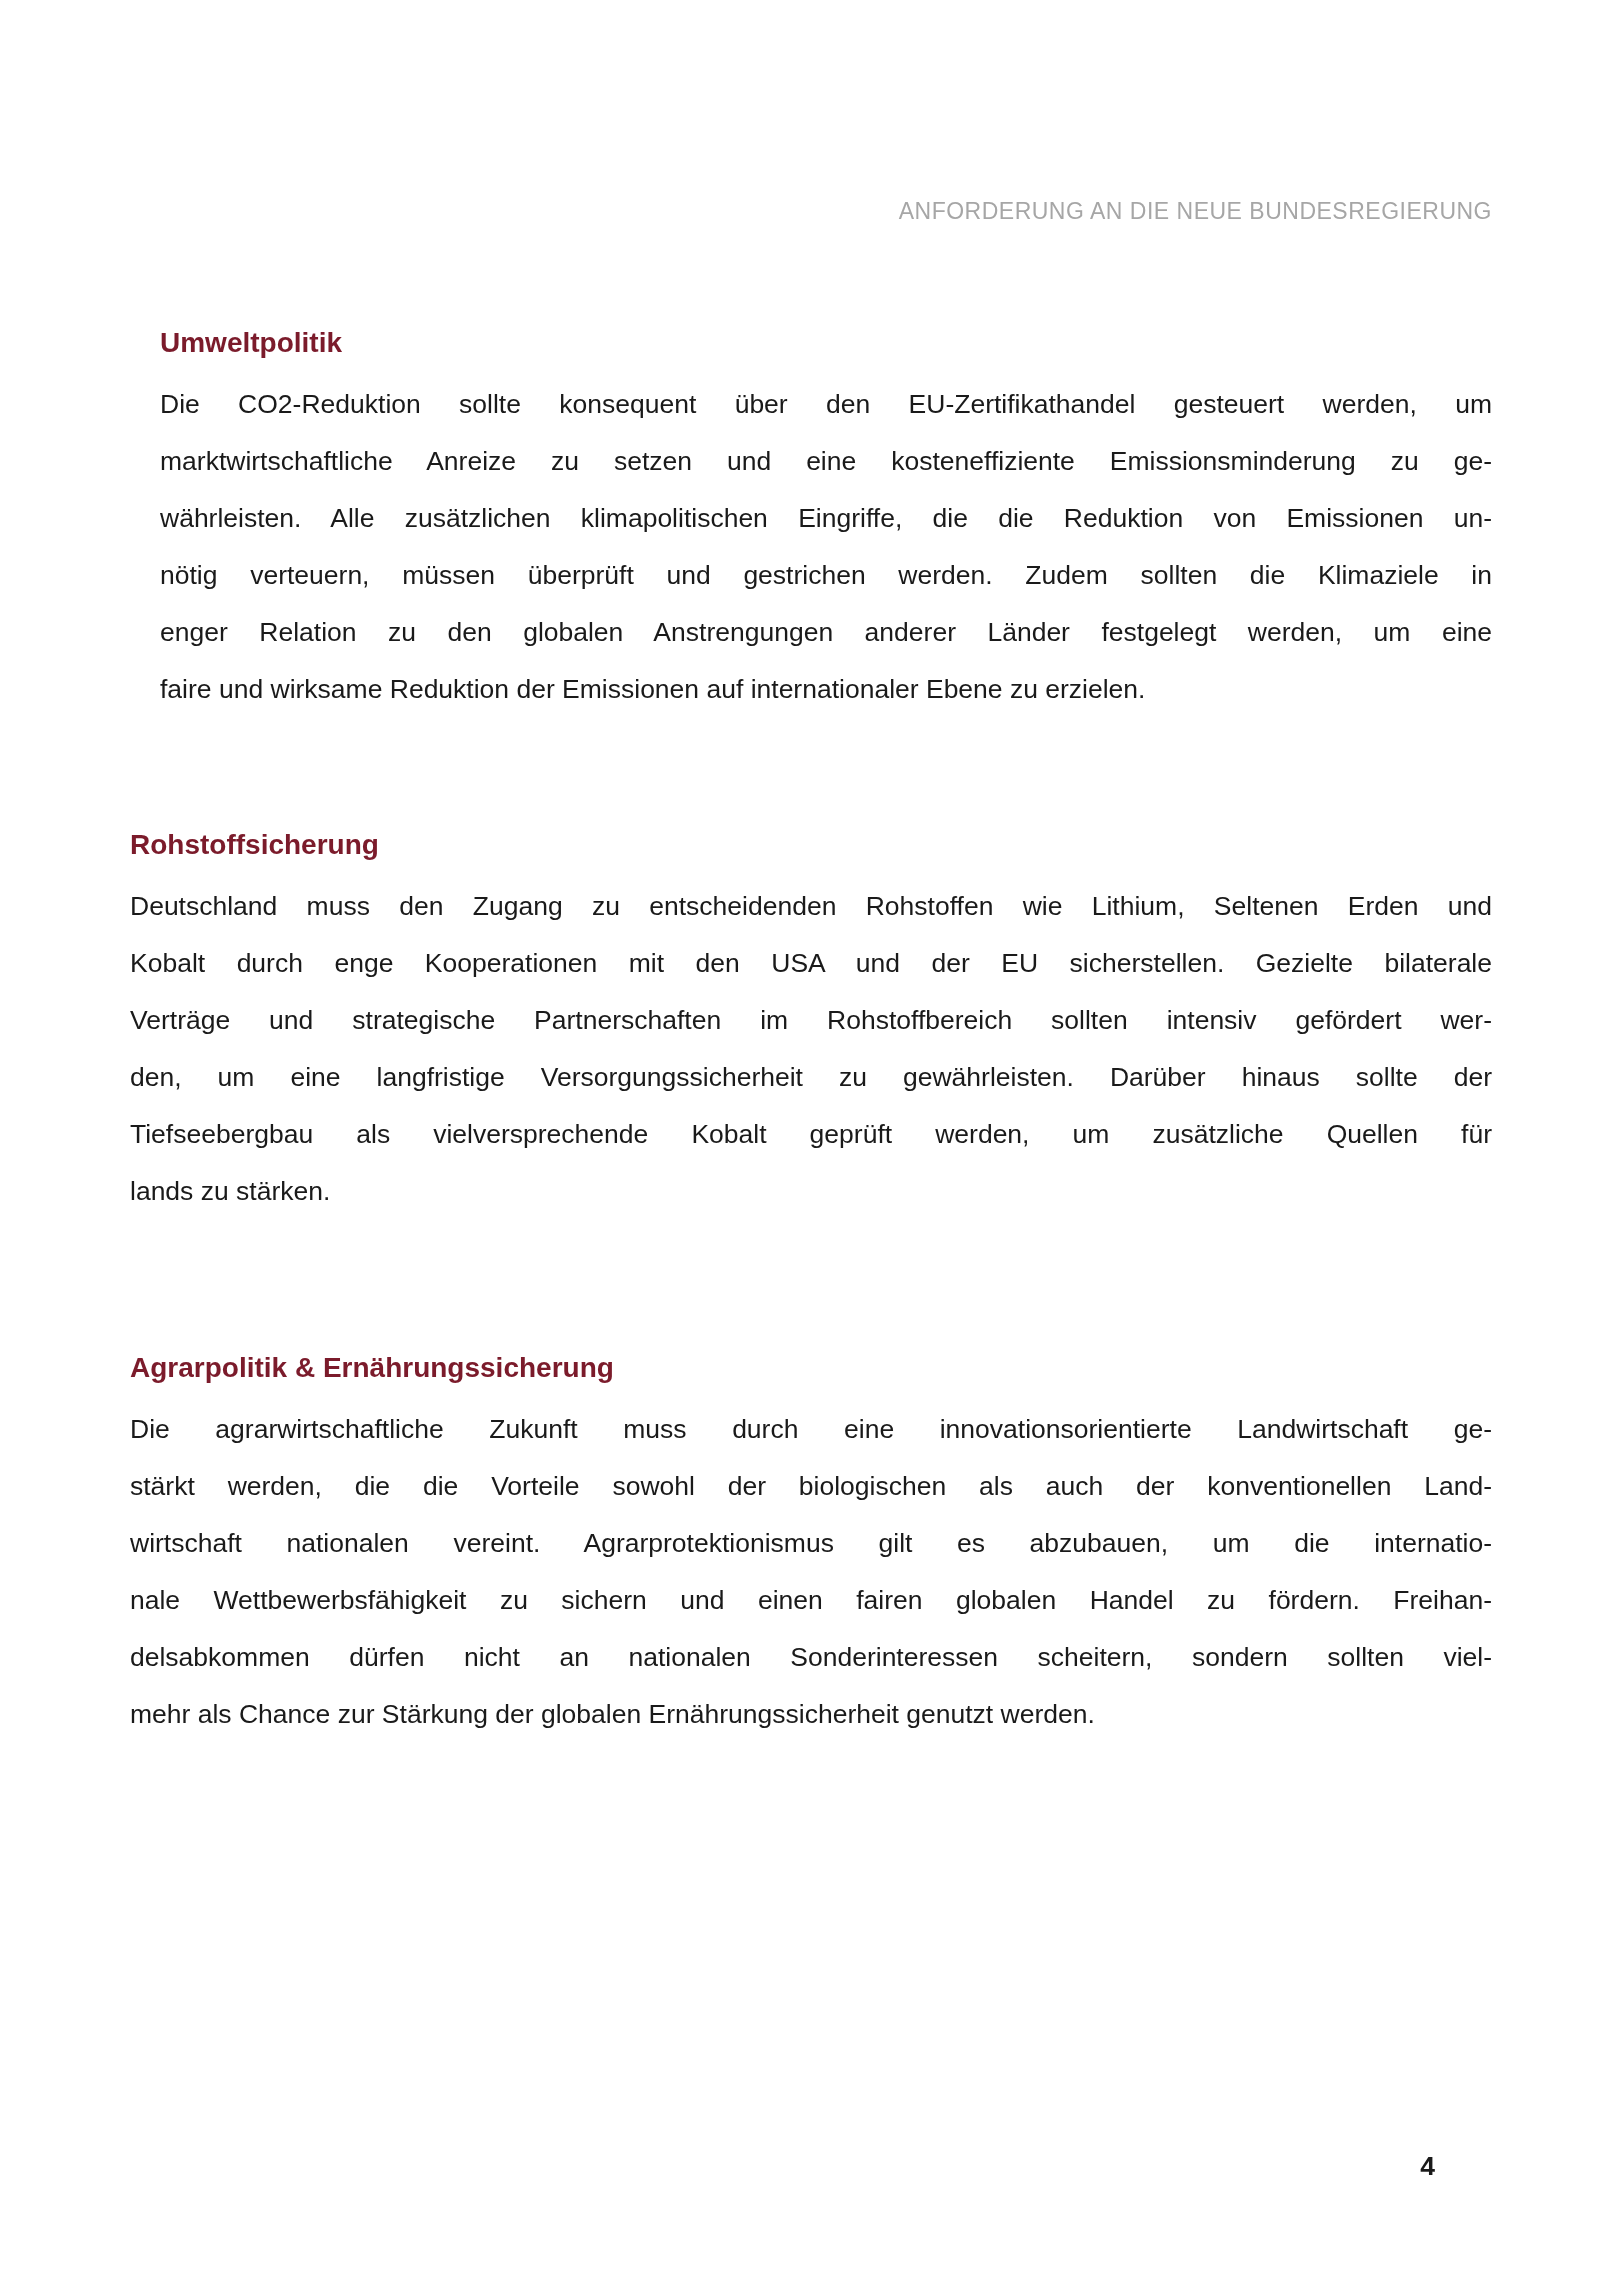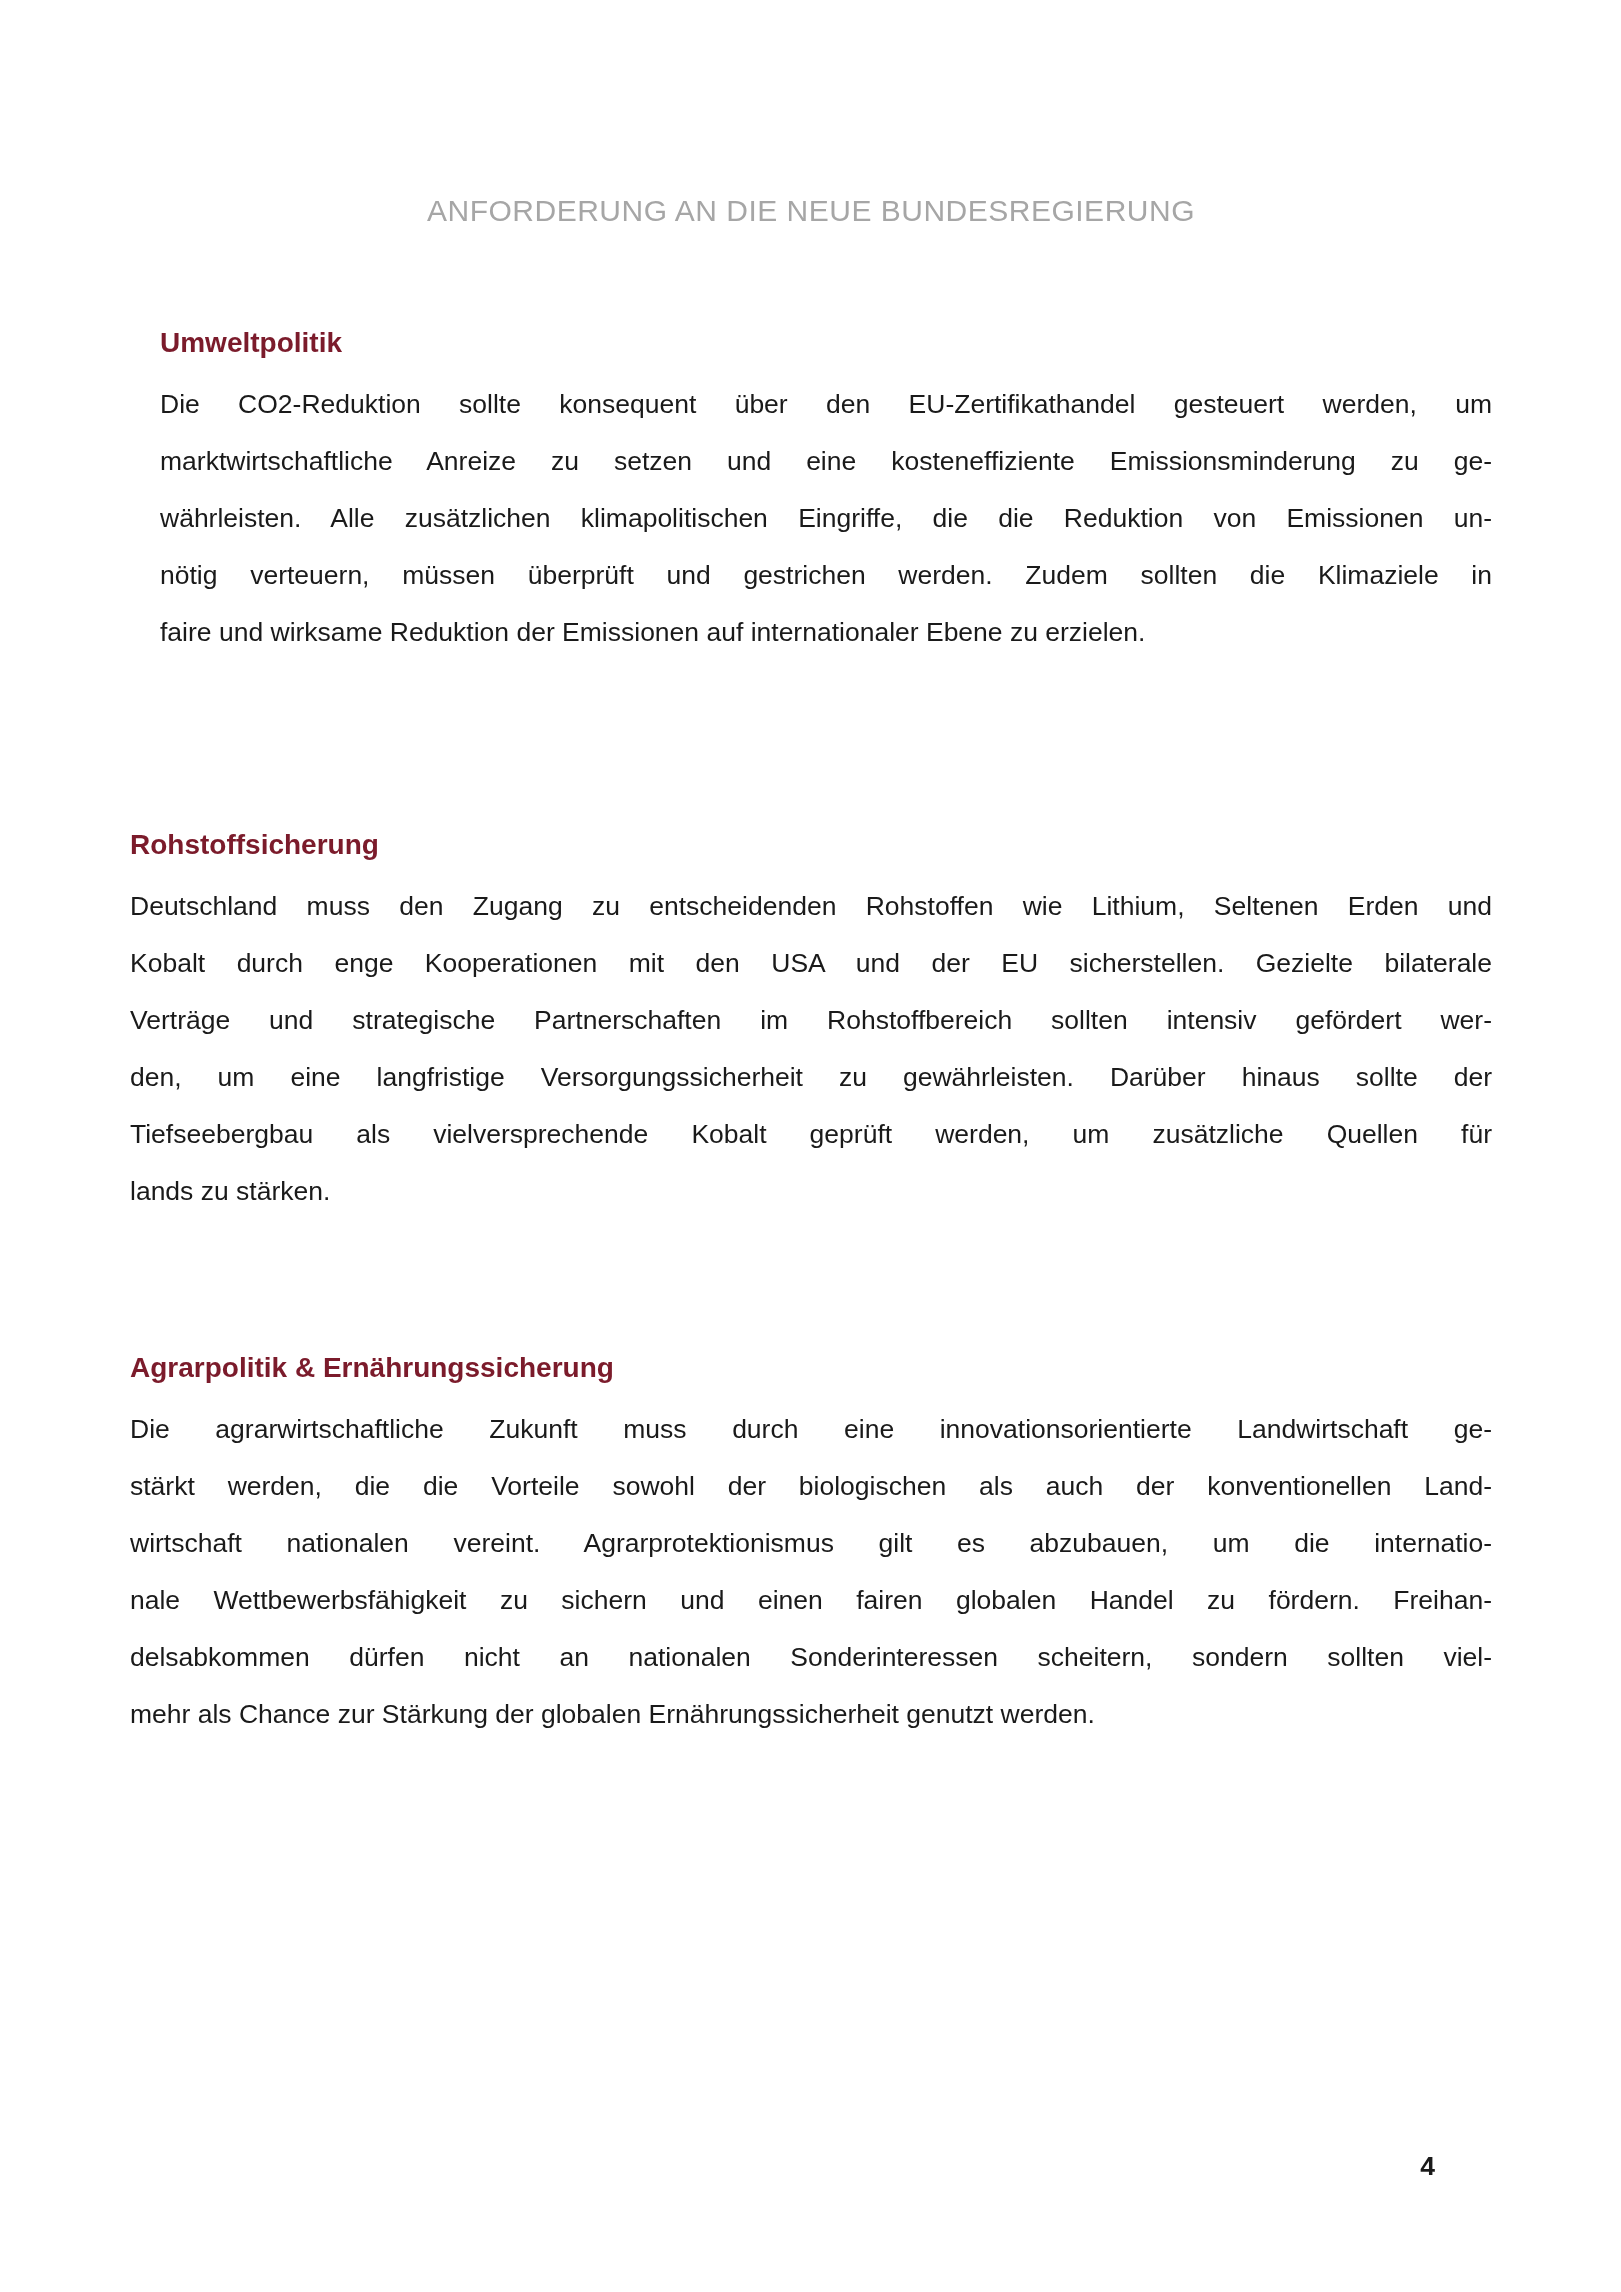--- a/index.html
+++ b/index.html
@@ -17,23 +17,23 @@
     font-family: "Liberation Sans", sans-serif;
     overflow: hidden;
   }
   .content-block {
     position: absolute;
     left: 130px;
     right: 129px;
   }
   .running-header {
     top: 193px;
-    text-align: center;
+    text-align: right;
     color: var(--header-gray);
-    font-size: 30px;
+    font-size: 23px;
     line-height: 36px;
     letter-spacing: 0.5px;
   }
   .section-heading {
     color: var(--heading-color);
     font-weight: bold;
     font-size: 28px;
     line-height: 57px;
     margin-bottom: 4.9px;
   }
@@ -67,20 +67,21 @@
     <div>ANFORDERUNG AN DIE NEUE BUNDESREGIERUNG</div>
   </div>
 
   <div class="content-block sec1">
     <div class="section-heading">Umweltpolitik</div>
     <div class="para">
       <div class="jline">Die CO2-Reduktion sollte konsequent über den EU-Zertifikathandel gesteuert werden, um</div>
       <div class="jline">marktwirtschaftliche Anreize zu setzen und eine kosteneffiziente Emissionsminderung zu ge-</div>
       <div class="jline">währleisten. Alle zusätzlichen klimapolitischen Eingriffe, die die Reduktion von Emissionen un-</div>
       <div class="jline">nötig verteuern, müssen überprüft und gestrichen werden. Zudem sollten die Klimaziele in</div>
+      <div class="jline">enger Relation zu den globalen Anstrengungen anderer Länder festgelegt werden, um eine</div>
       <div class="jline last">faire und wirksame Reduktion der Emissionen auf internationaler Ebene zu erzielen.</div>
     </div>
   </div>
 
   <div class="content-block sec2">
     <div class="section-heading">Rohstoffsicherung</div>
     <div class="para">
       <div class="jline">Deutschland muss den Zugang zu entscheidenden Rohstoffen wie Lithium, Seltenen Erden und</div>
       <div class="jline">Kobalt durch enge Kooperationen mit den USA und der EU sicherstellen. Gezielte bilaterale</div>
       <div class="jline">Verträge und strategische Partnerschaften im Rohstoffbereich sollten intensiv gefördert wer-</div>

